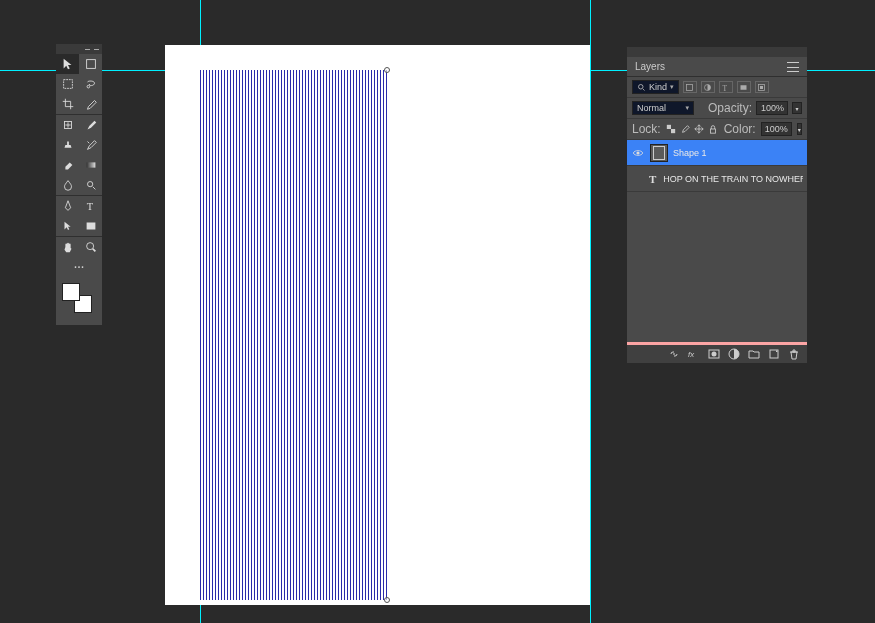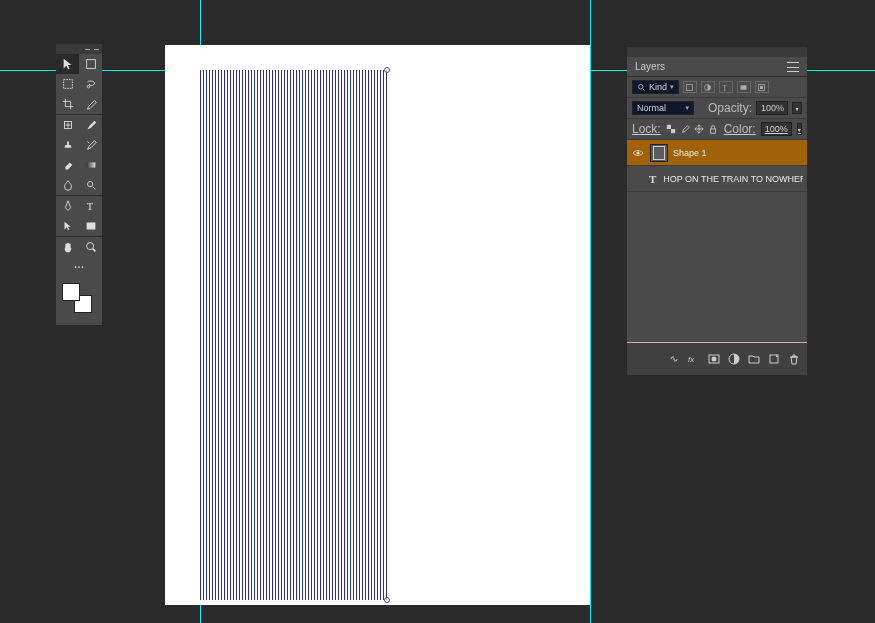--- a/index.html
+++ b/index.html
@@ -151,35 +151,35 @@
   text-align: right;
 }
 .arrow-btn {
   width: 10px; height: 12px;
   background: #333;
   border: 1px solid #222;
   font-size: 6px;
   display:flex; align-items:center; justify-content:center;
 }
 
-.lock-row { gap: 5px; text-decoration: underline; }
+.lock-row { gap: 5px; }
 .lock-icons { display: flex; gap: 3px; }
 .lock-ic { width: 11px; height: 11px; display:flex; align-items:center; justify-content:center; }
 .lock-ic svg { width: 10px; height: 10px; }
 
 .layer-list { background: #4a4a4a; }
 .layer {
   display: flex;
   align-items: center;
   height: 26px;
   border-bottom: 1px solid #3a3a3a;
   padding: 0 4px;
   gap: 5px;
 }
-.layer.selected { background: #a16207; }
+.layer.selected { background: #3b82f6; }
 .eye {
   width: 14px; height: 14px;
   display: flex; align-items: center; justify-content: center;
 }
 .eye svg { width: 12px; height: 8px; }
 .thumb {
   width: 18px; height: 18px;
   border: 1px solid #222;
   background: #fff;
   display: flex;
@@ -199,23 +199,23 @@
 .layer .type-icon { width:14px; height:14px; display:flex; align-items:center; justify-content:center; color:#ddd; font-weight:bold; font-size:11px; font-family: Georgia, serif; }
 .layer .lock-ind { margin-left:auto; width:10px; height:10px; }
 
 .layer-empty { height: 150px; background: #4a4a4a; }
 
 .panel-footer {
   display: flex;
   justify-content: flex-end;
   align-items: center;
   gap: 6px;
-  padding: 10px 6px;
+  padding: 3px 6px;
   background: #404040;
-  border-top: 1px solid #fca5a5;
+  border-top: 3px solid #fca5a5;
 }
 .panel-footer .fbtn { width: 14px; height: 12px; display:flex; align-items:center; justify-content:center; cursor:pointer;}
 .panel-footer .fbtn svg { width:12px; height:12px; }
 </style>
 </head>
 <body>
 
 <div class="guide-h" style="top:70px"></div>
 <div class="guide-v" style="left:200px"></div>
 <div class="guide-v" style="left:590px"></div>

